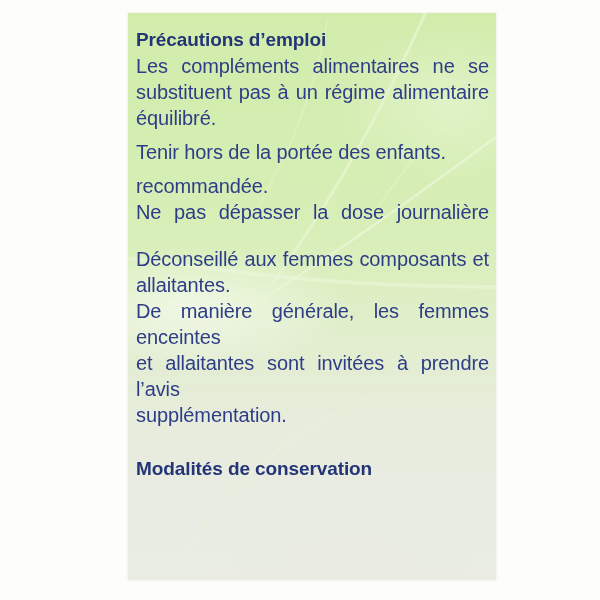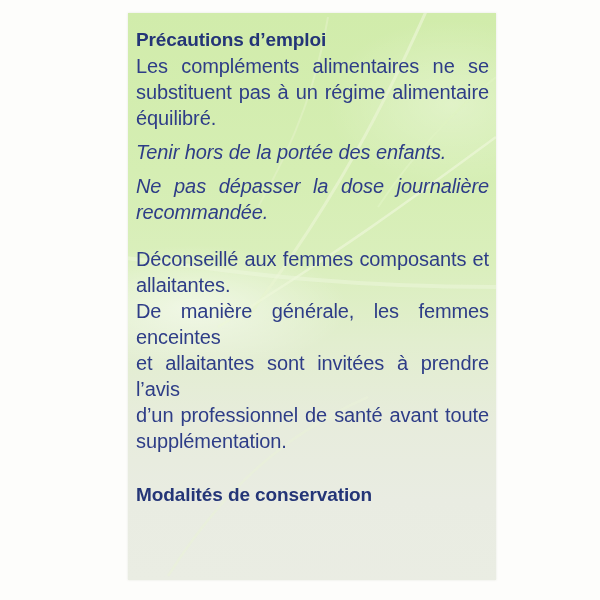--- a/index.html
+++ b/index.html
@@ -57,21 +57,21 @@
     letter-spacing: -0.1px;
   }
   .ln {
     font-size: 20px;
     line-height: 26px;
     color: #2e3d87;
     letter-spacing: -0.1px;
     text-align: justify;
   }
   .s { text-align-last: justify; }
-  .mt8  { margin-top: 8px; font-style: italic; }
+  .mt8  { margin-top: 8px; }
   .mt12 { margin-top: 12px; }
   .mt20 { margin-top: 28px; }
   .mt21 { margin-top: 21px; }
 </style>
 </head>
 <body>
 
 <div class="stage">
   <div class="panel">
 
@@ -92,34 +92,33 @@
         <div class="ln s">Les compléments alimentaires ne se</div>
         <div class="ln s">substituent pas à un régime alimentaire</div>
         <div class="ln">équilibré.</div>
       </div>
 
       <div class="mt8">
         <div class="ln">Tenir hors de la portée des enfants.</div>
       </div>
 
       <div class="mt8">
+        <div class="ln">recommandée.</div>
         <div class="ln s">Ne pas dépasser la dose journalière</div>
-        <div class="ln">recommandée.</div>
       </div>
 
 
       <div class="mt21">
         <div class="ln s">Déconseillé aux femmes composants et</div>
         <div class="ln">allaitantes.</div>
       </div>
 
       <div>
         <div class="ln s">De manière générale, les femmes enceintes</div>
         <div class="ln s">et allaitantes sont invitées à prendre l’avis</div>
-        <div class="ln s">d’un professionnel de santé avant toute</div>
         <div class="ln">supplémentation.</div>
       </div>
 
       <div class="hd mt20">Modalités de conservation</div>
 
 
     </div>
   </div>
 </div>
 

